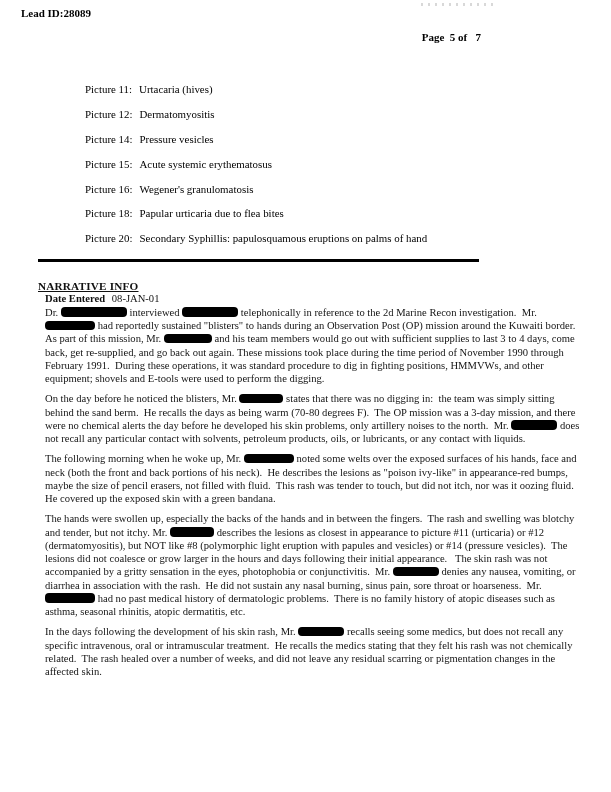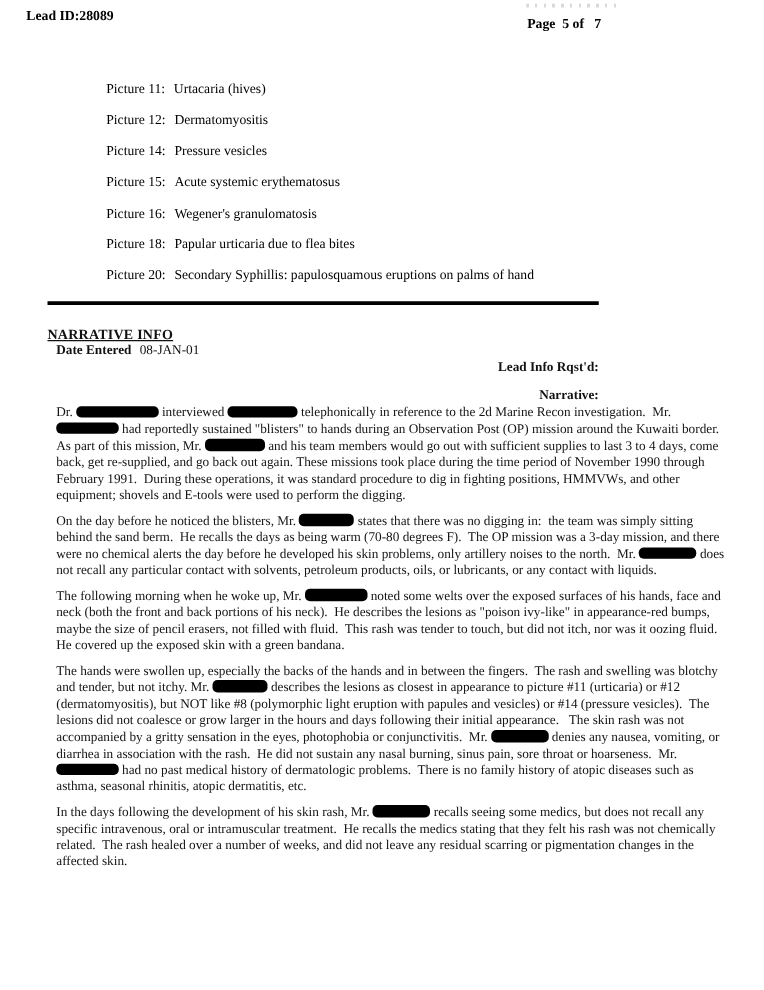--- a/index.html
+++ b/index.html
@@ -11,21 +11,21 @@
     position:relative;
     overflow:hidden;
   }
   .page { position:relative; width:507px; height:792px; }
 
   .header {
     display:flex; justify-content:space-between;
     padding:7px 26px 0 21px;
     font-size:11px; font-weight:bold; color:#000;
   }
-  .page-num { white-space:pre; margin-top:6px; }
+  .page-num { white-space:pre; margin-top:24px; }
 
   .scan-artifact {
     position:absolute; top:3px; right:10px; width:76px; height:3px;
     background:repeating-linear-gradient(90deg,#b9b9b9 0 2px,transparent 2px 7px);
     opacity:.55;
   }
 
   .pictures { margin:40px 0 0 85px; font-size:10.9px; color:#000; }
   .pic-row { height:24.9px; }
   .pic-label { margin-right:7px; }
@@ -84,22 +84,20 @@
       <div class="pic-row"><span class="pic-label">Picture 18:</span><span class="pic-desc">Papular urticaria due to flea bites</span></div>
       <div class="pic-row"><span class="pic-label">Picture 20:</span><span class="pic-desc">Secondary Syphillis: papulosquamous eruptions on palms of hand</span></div>
     </div>
 
   <div class="narrative">
     <div class="section-title">NARRATIVE INFO</div>
     <div class="meta-line">
       <span class="bold">Date Entered</span>
       <span class="meta-val">08-JAN-01</span>
     </div>
-    <div class="meta-line bold">Lead Info Rqst'd:</div>
-    <div class="narrative-label bold">Narrative:</div>
     <div class="paras">
         <p class="para">Dr. <span class="redaction" style="width: 66px;"></span> interviewed <span class="redaction" style="width: 56px;"></span> telephonically in reference to the 2d Marine Recon investigation.  Mr. <span class="redaction" style="width: 50px;"></span> had reportedly sustained "blisters" to hands during an Observation Post (OP) mission around the Kuwaiti border.  As part of this mission, Mr. <span class="redaction" style="width: 48px;"></span> and his team members would go out with sufficient supplies to last 3 to 4 days, come back, get re-supplied, and go back out again. These missions took place during the time period of November 1990 through February 1991.  During these operations, it was standard procedure to dig in fighting positions, HMMVWs, and other equipment; shovels and E-tools were used to perform the digging.</p>
         <p class="para">On the day before he noticed the blisters, Mr. <span class="redaction" style="width: 44px;"></span> states that there was no digging in:  the team was simply sitting behind the sand berm.  He recalls the days as being warm (70-80 degrees F).  The OP mission was a 3-day mission, and there were no chemical alerts the day before he developed his skin problems, only artillery noises to the north.  Mr. <span class="redaction" style="width: 46px;"></span> does not recall any particular contact with solvents, petroleum products, oils, or lubricants, or any contact with liquids.</p>
         <p class="para">The following morning when he woke up, Mr. <span class="redaction" style="width: 50px;"></span> noted some welts over the exposed surfaces of his hands, face and neck (both the front and back portions of his neck).  He describes the lesions as "poison ivy-like" in appearance-red bumps, maybe the size of pencil erasers, not filled with fluid.  This rash was tender to touch, but did not itch, nor was it oozing fluid.  He covered up the exposed skin with a green bandana.</p>
         <p class="para">The hands were swollen up, especially the backs of the hands and in between the fingers.  The rash and swelling was blotchy and tender, but not itchy. Mr. <span class="redaction" style="width: 44px;"></span> describes the lesions as closest in appearance to picture #11 (urticaria) or #12 (dermatomyositis), but NOT like #8 (polymorphic light eruption with papules and vesicles) or #14 (pressure vesicles).  The lesions did not coalesce or grow larger in the hours and days following their initial appearance.   The skin rash was not accompanied by a gritty sensation in the eyes, photophobia or conjunctivitis.  Mr. <span class="redaction" style="width: 46px;"></span> denies any nausea, vomiting, or diarrhea in association with the rash.  He did not sustain any nasal burning, sinus pain, sore throat or hoarseness.  Mr. <span class="redaction" style="width: 50px;"></span> had no past medical history of dermatologic problems.  There is no family history of atopic diseases such as asthma, seasonal rhinitis, atopic dermatitis, etc.</p>
         <p class="para">In the days following the development of his skin rash, Mr. <span class="redaction" style="width: 46px;"></span> recalls seeing some medics, but does not recall any specific intravenous, oral or intramuscular treatment.  He recalls the medics stating that they felt his rash was not chemically related.  The rash healed over a number of weeks, and did not leave any residual scarring or pigmentation changes in the affected skin.</p>
       </div>
   </div>
 
 </div>

